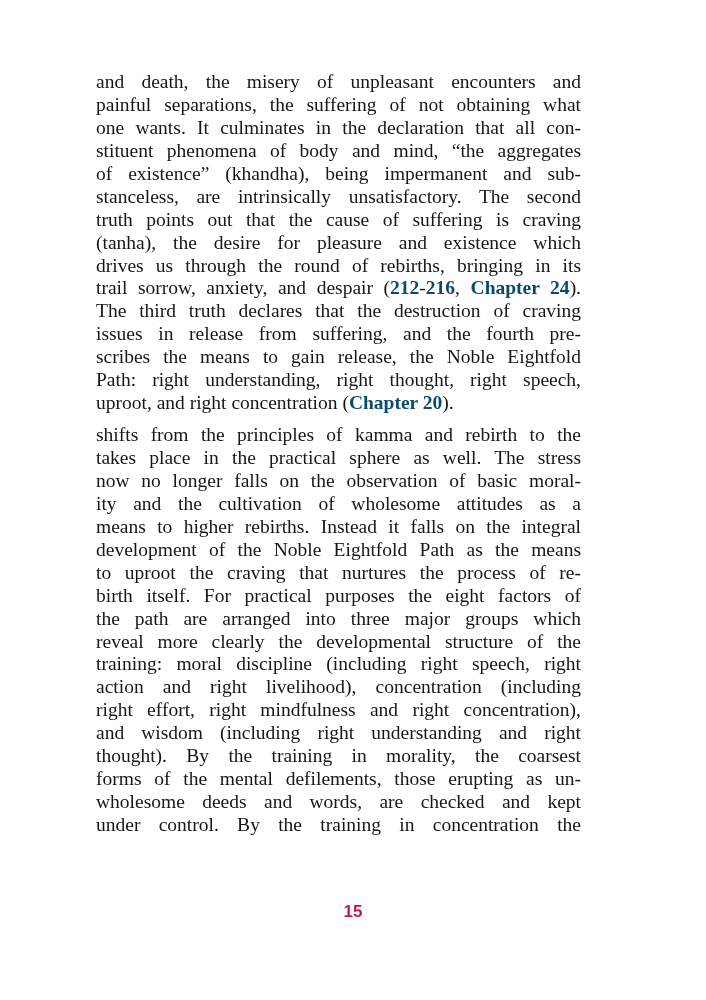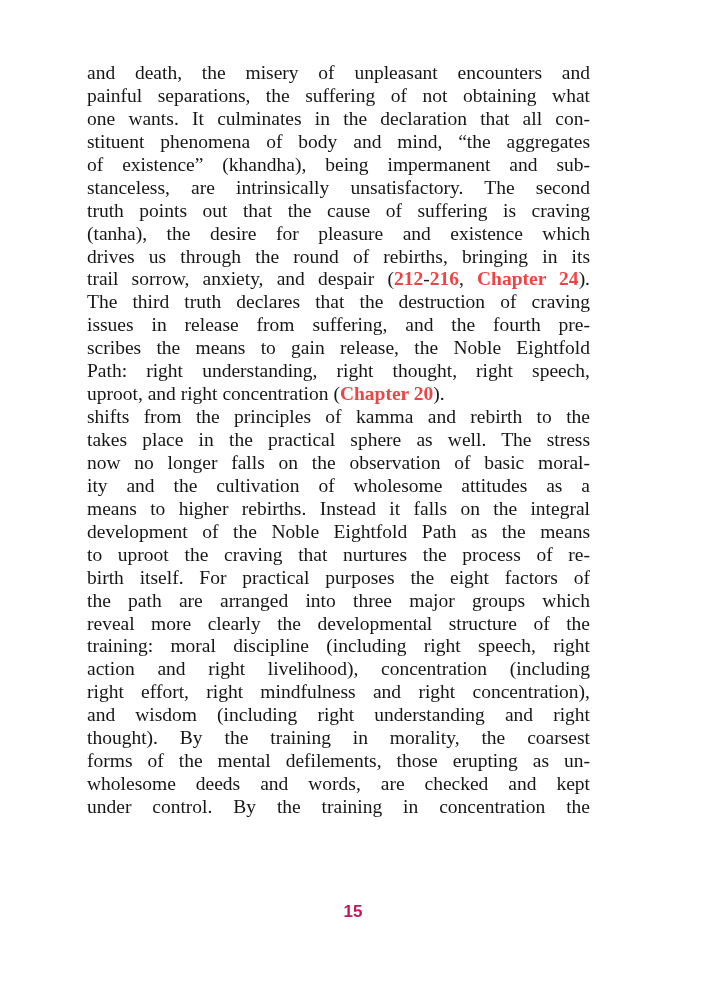--- a/index.html
+++ b/index.html
@@ -16,21 +16,21 @@
     font-family: "Liberation Serif", serif;
     color: #161616;
   }
   .text-block {
     position: absolute;
     left: 87px;
     top: 62px;
     width: 503px;
   }
   .paragraph {
-    margin: 0;
+    margin: 9px;
     padding: 0;
   }
   .line {
     font-size: 19.5px;
     line-height: 22.95px;
     height: 22.95px;
     overflow: hidden;
     text-align: justify;
     text-align-last: justify;
     -moz-text-align-last: justify;
@@ -40,21 +40,21 @@
   .line.end {
     text-align-last: left;
     -moz-text-align-last: left;
   }
   .line.indent {
     text-indent: 47px;
   }
   .it {
   }
   .ref {
-    color: #ef4444;
+    color: #0c4a6e;
     font-weight: bold;
     cursor: pointer;
     text-decoration: none;
   }
   .page-number {
     position: absolute;
     left: 0;
     top: 902px;
     width: 706px;
     text-align: center;

